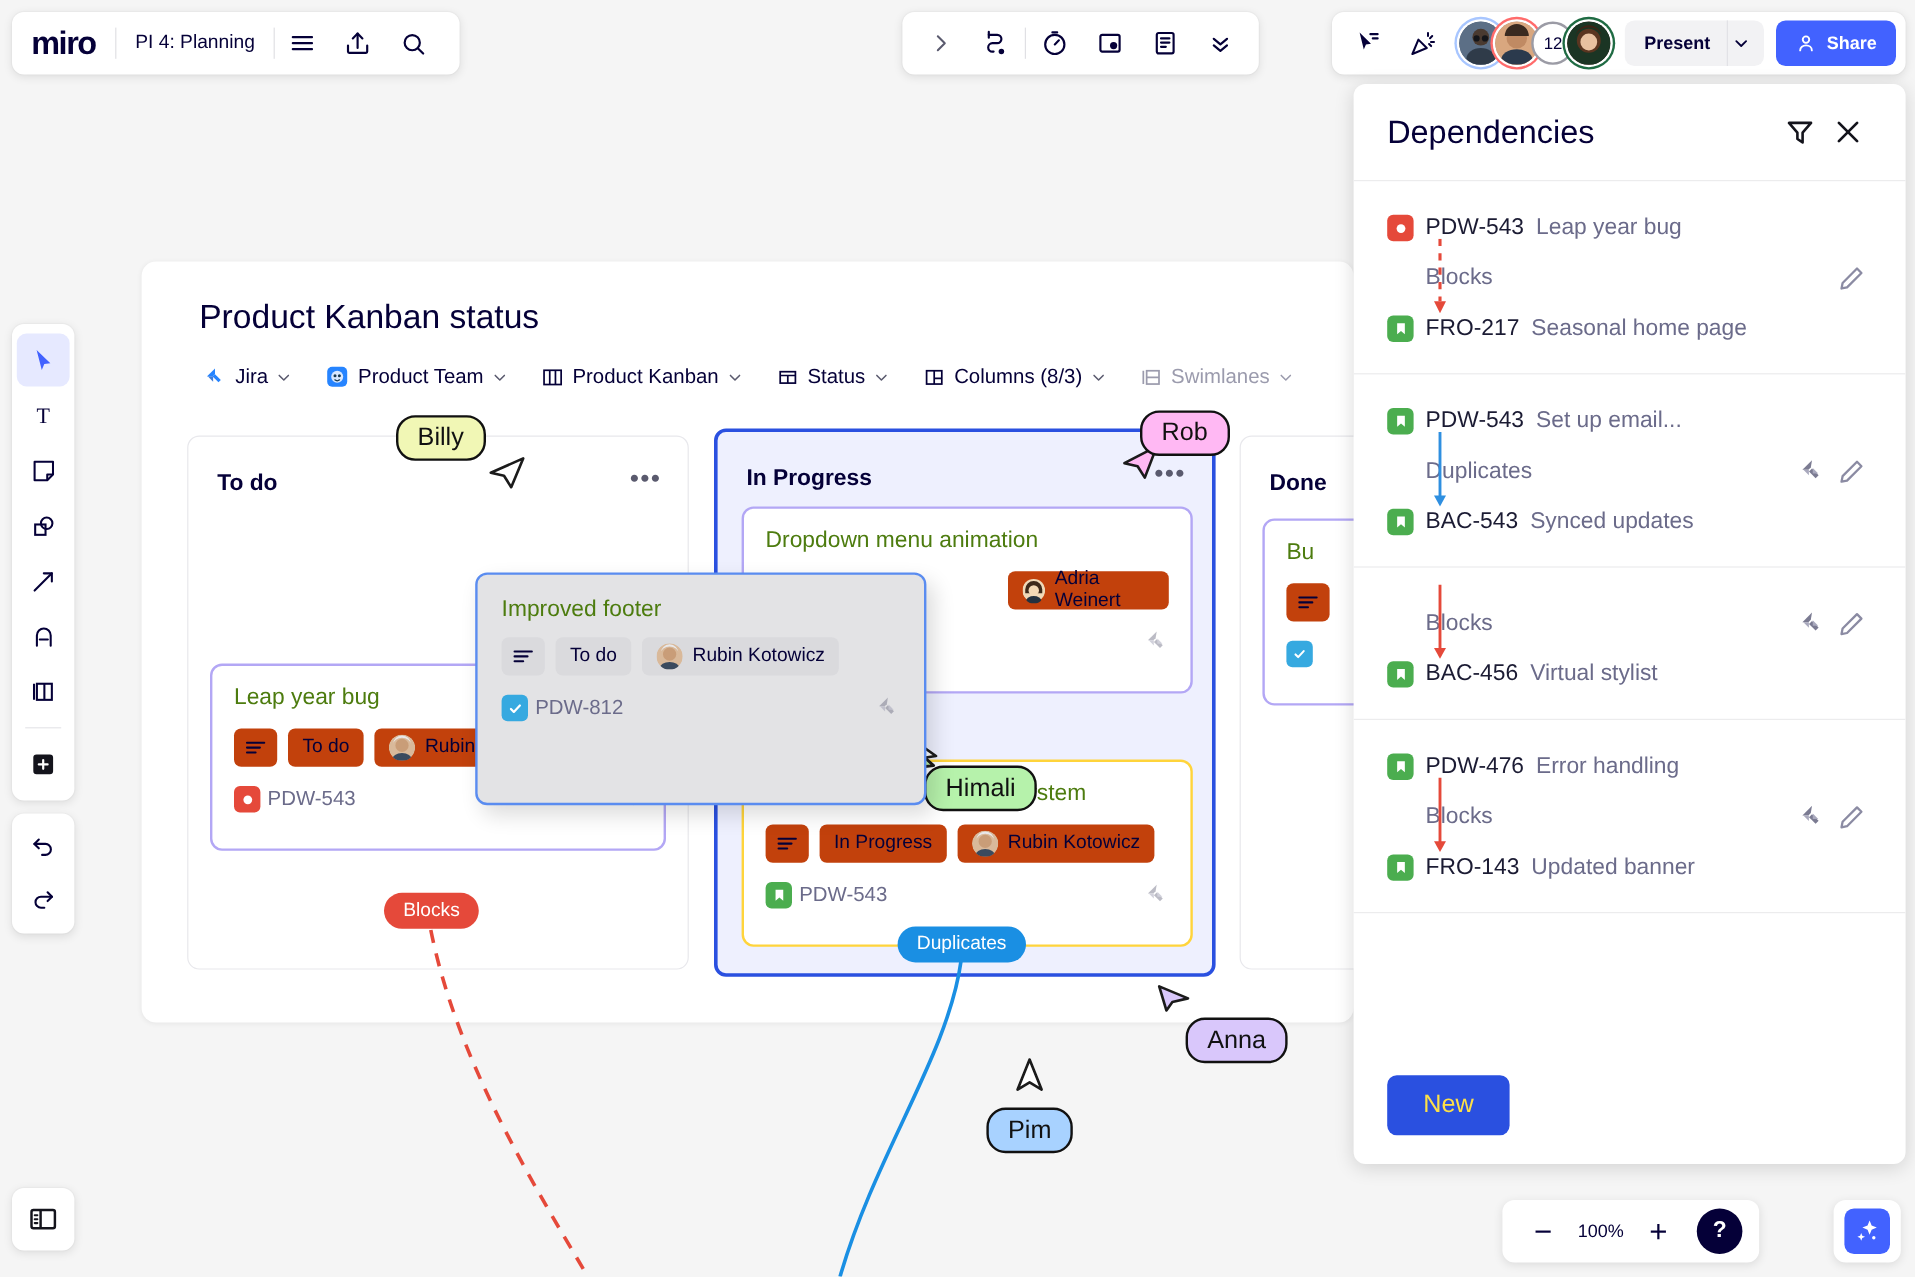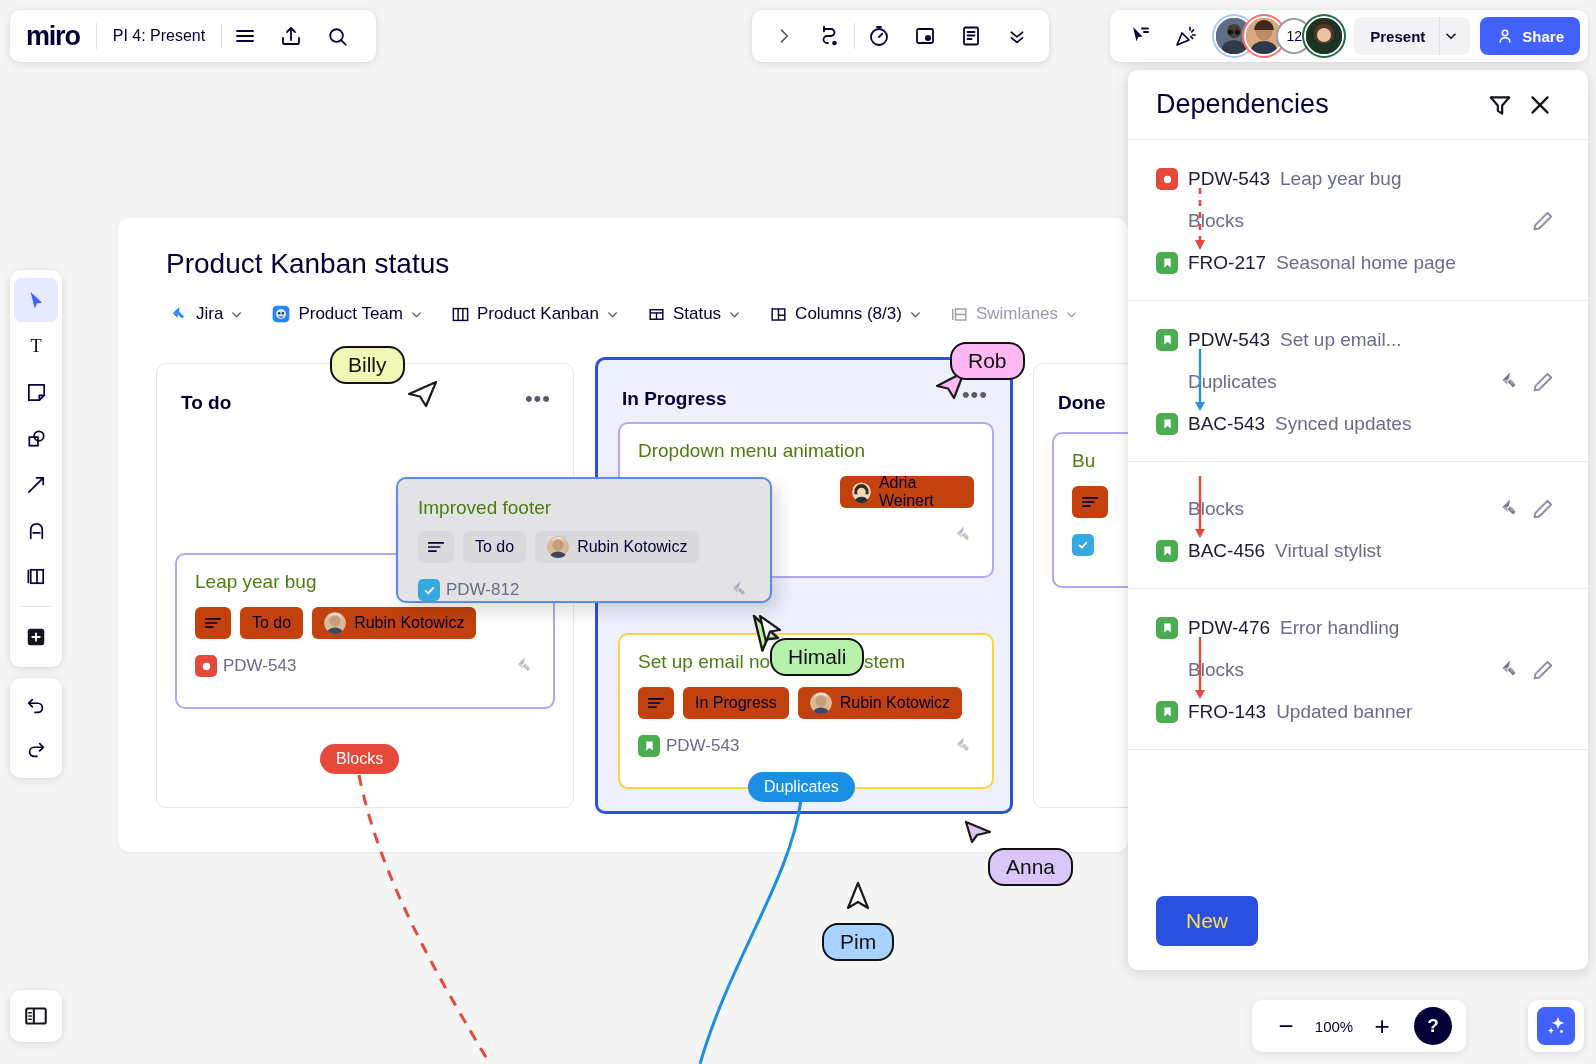--- a/index.html
+++ b/index.html
@@ -137,21 +137,21 @@
   .key-row { display: flex; align-items: center; gap: 6px; }
   .key-text { font-size: 17px; color: #6b6b8a; }
 
   .badge-sq { width: 22px; height: 22px; border-radius: 5px; display: flex; align-items: center; justify-content: center; flex: 0 0 auto; }
   .badge-red { background: #e5493a; }
   .badge-green { background: #4bad4f; }
   .badge-blue { background: #36a9e0; }
 
   
   .drag-card {
-    position: absolute; left: 396px; top: 477px; width: 376px; height: 126px;
+    position: absolute; left: 396px; top: 477px; width: 376px; height: 194px;
     background: #e3e3e5; border: 2px solid #5a8cf0; border-radius: 10px;
     padding: 18px 20px; box-shadow: 6px 8px 18px rgba(0,0,0,.14); z-index: 40;
   }
   .drag-card .card-title { margin-bottom: 12px; }
 
   
   .rel-pill {
     position: absolute; border-radius: 18px; color: #fff;
     font-size: 16px; font-weight: 500; padding: 6px 16px; z-index: 30;
     white-space: nowrap;
@@ -166,21 +166,21 @@
   }
   .cursor-arrow { position: absolute; z-index: 34; }
 
   
   .dep-panel {
     position: absolute; right: 8px; top: 70px; width: 460px; height: 900px;
     background: #fff; border-radius: 10px; box-shadow: 0 3px 16px rgba(0,0,0,.14);
     z-index: 60; display: flex; flex-direction: column;
   }
   .dep-head {
-    height: 70px; display: flex; align-items: center; padding: 0 28px;
+    height: 81px; display: flex; align-items: center; padding: 0 28px;
     border-bottom: 1px solid #ececed; flex: 0 0 auto;
   }
   .dep-title { font-size: 27px; color: #050038; flex: 1; }
   .dep-hicon { width: 40px; height: 40px; display: flex; align-items: center; justify-content: center; cursor: pointer; border-radius: 6px; }
   .dep-list { flex: 1; overflow: hidden; }
   .dep-item {
     padding: 22px 28px 20px 28px; border-bottom: 1px solid #ececed;
     position: relative;
   }
   .dep-row { display: flex; align-items: center; gap: 10px; height: 34px; }
@@ -218,21 +218,21 @@
 
   svg { display: block; }
   .face { width: 100%; height: 100%; display:block; }
 </style>
 </head>
 <body>
 
 <div class="top-left-bar">
   <div class="miro-logo">miro</div>
   <div class="vdiv"></div>
-  <div class="board-title">PI 4: Present</div>
+  <div class="board-title">PI 4: Planning</div>
   <div class="vdiv"></div>
   <div class="tl-icon">
     <svg width="24" height="24" viewBox="0 0 24 24">
         <g stroke="#050038" stroke-width="1.8" stroke-linecap="round">
           <line x1="4" y1="7" x2="20" y2="7"></line>
           <line x1="4" y1="12" x2="20" y2="12"></line>
           <line x1="4" y1="17" x2="20" y2="17"></line>
         </g>
       </svg>
   </div>

